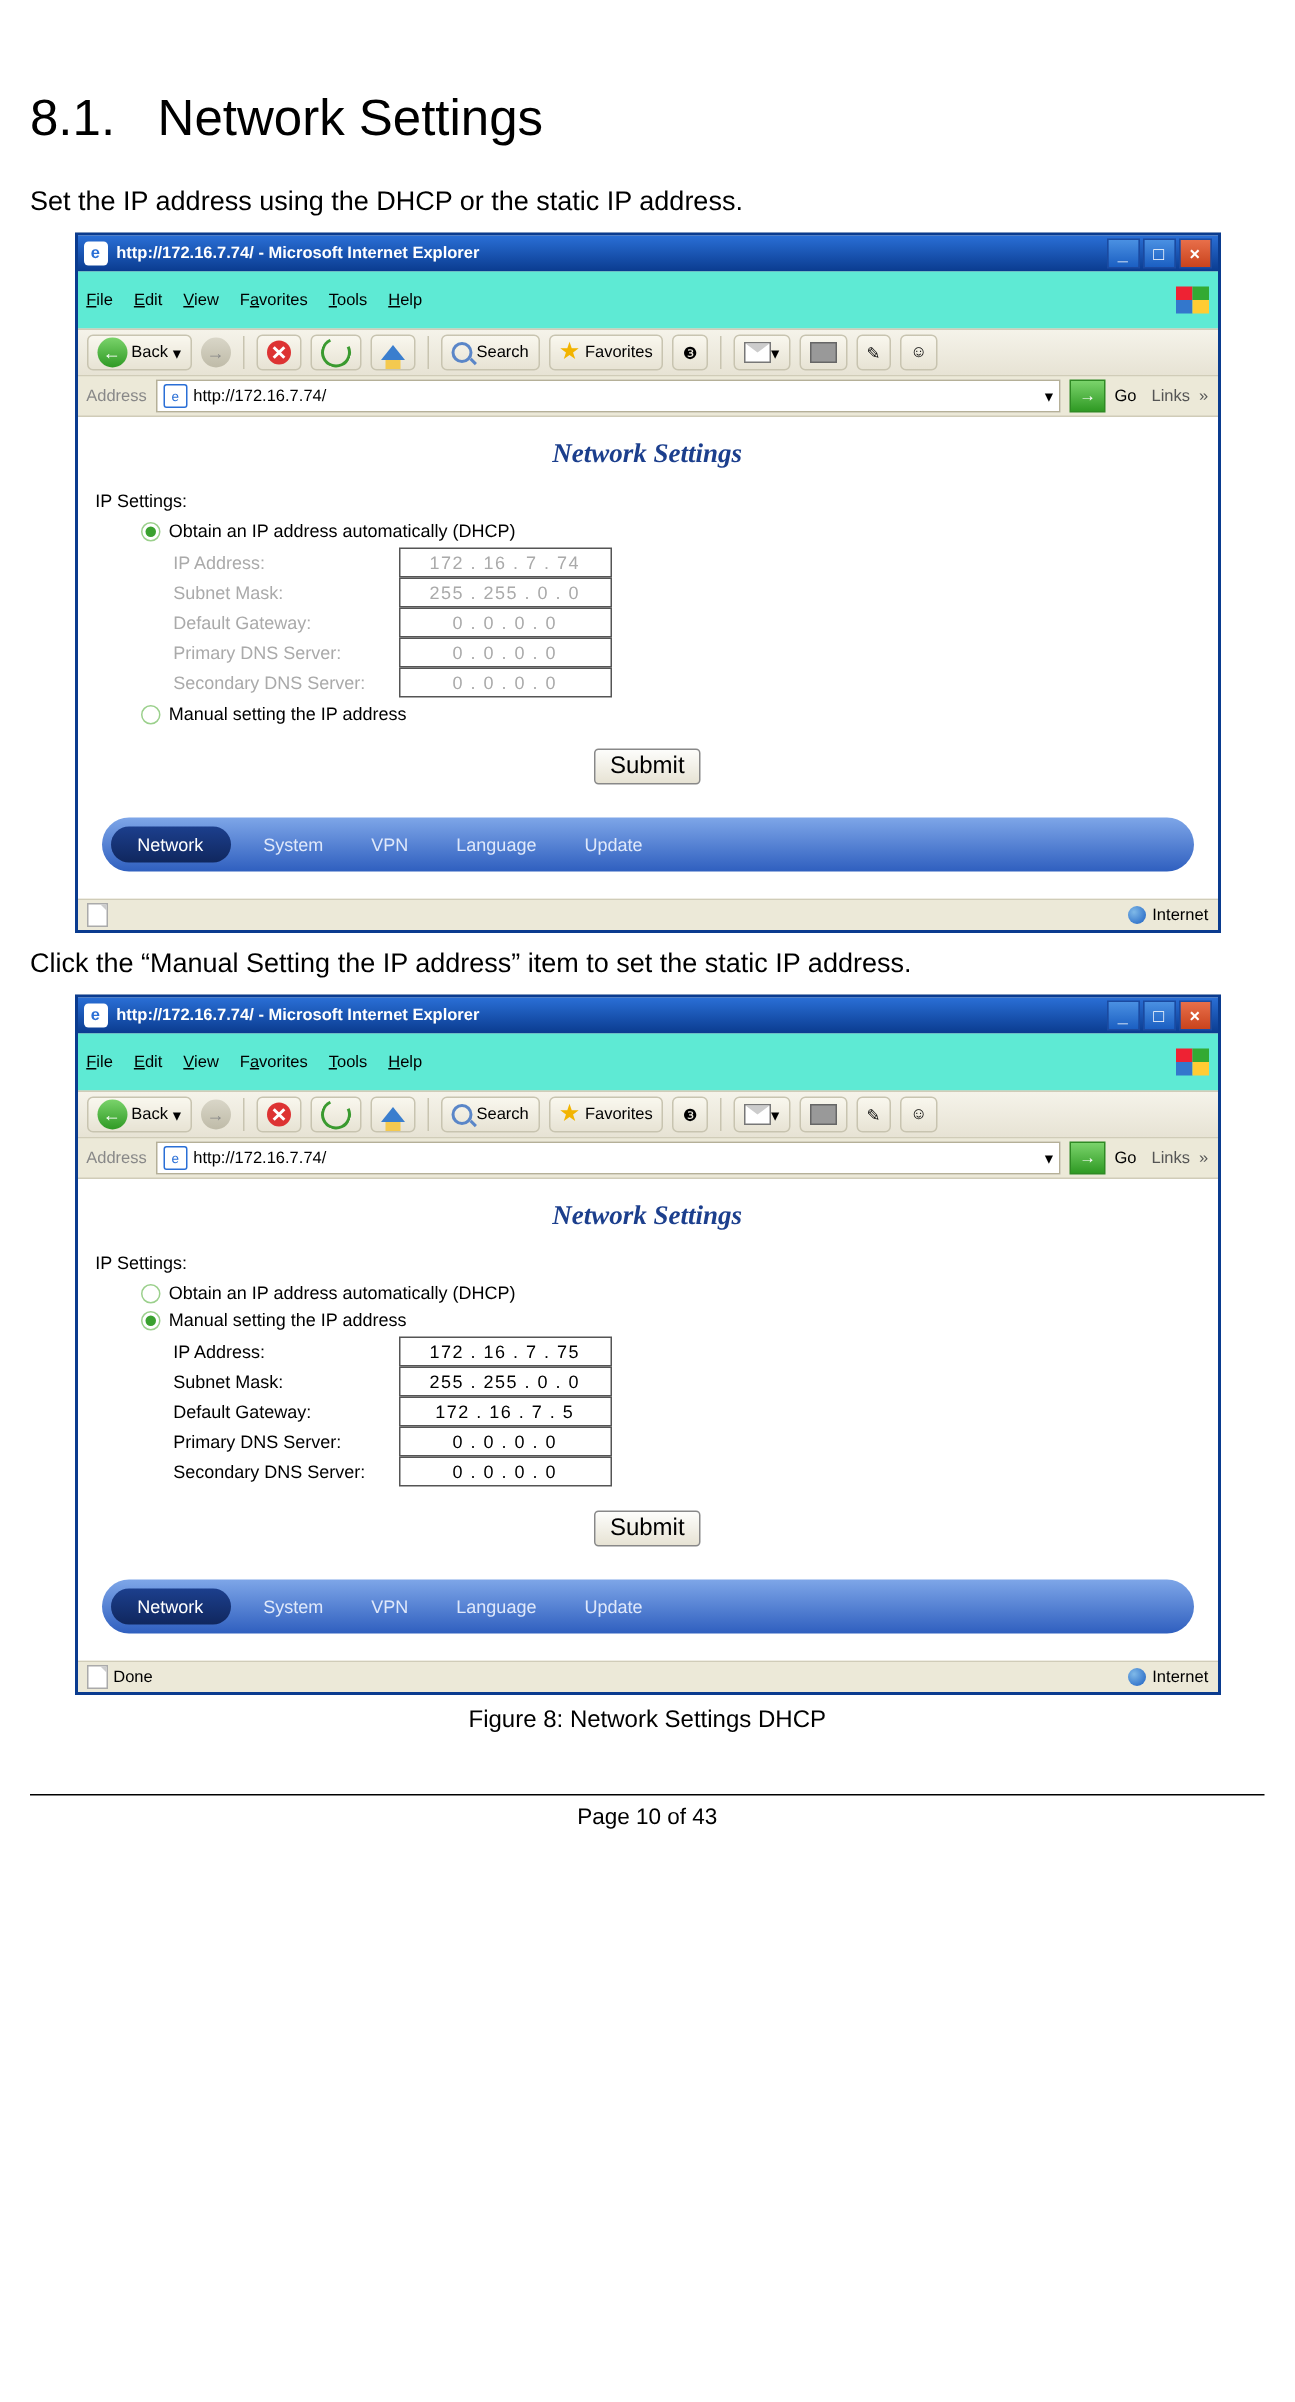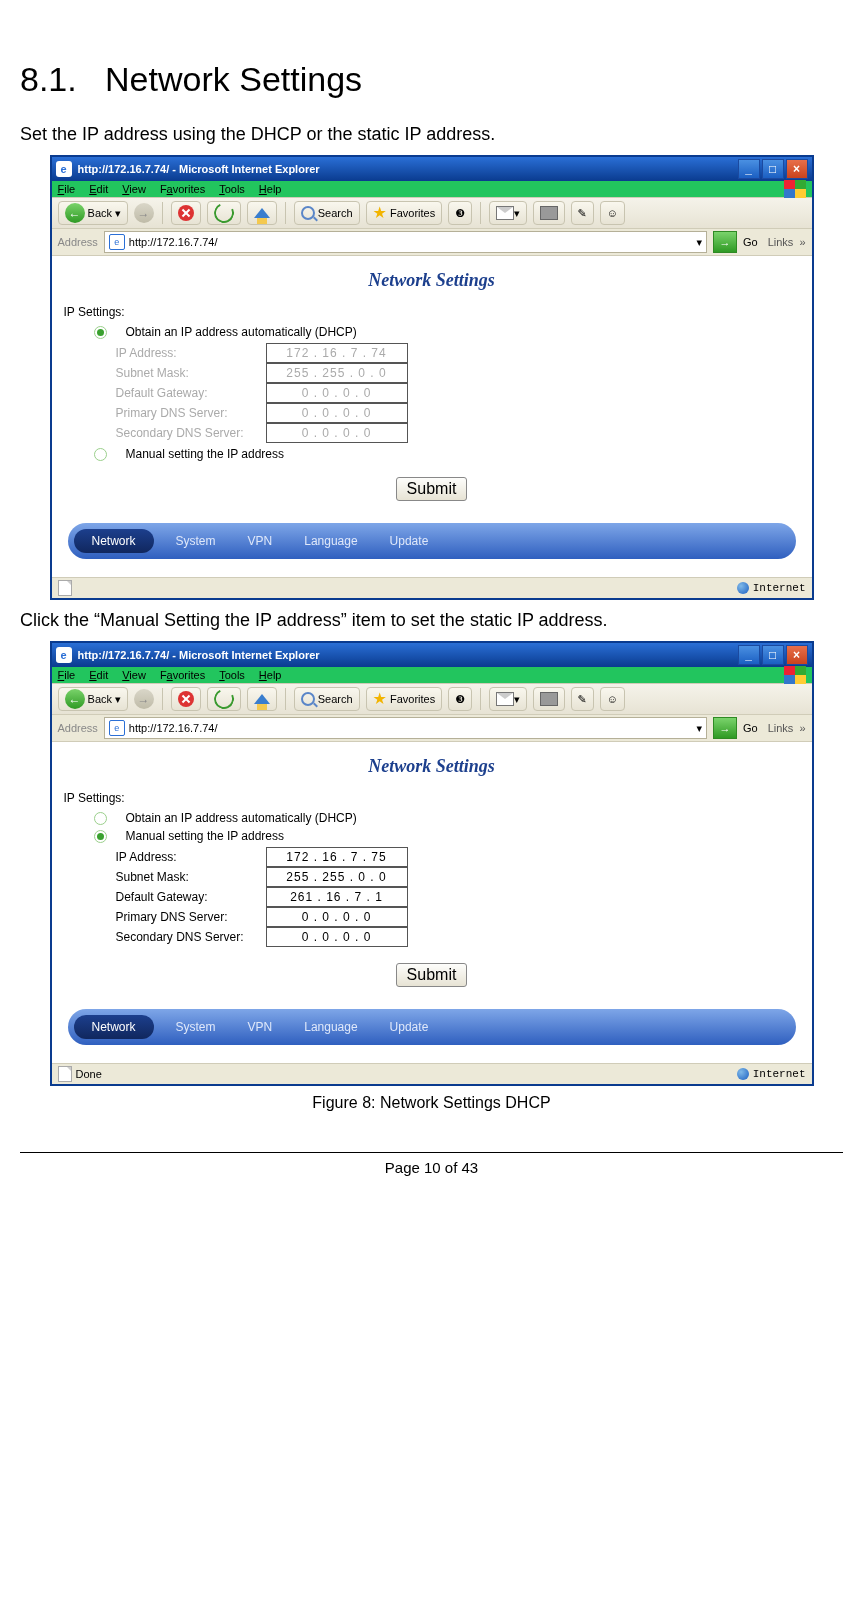--- a/index.html
+++ b/index.html
@@ -72,24 +72,24 @@
   .title-buttons { margin-left: auto; display: flex; gap: 2px; }
   .tbtn {
     width: 20px; height: 18px;
     border: 1px solid #1b4aa0;
     display: inline-flex; align-items: center; justify-content: center;
     color: #fff; font-weight: bold; font-size: 12px;
     background: linear-gradient(#4a90e2, #1b5fc2);
   }
   .tbtn.close { background: linear-gradient(#e86f4a, #c9431d); color:#fff; }
   .menubar {
-    background: #22c55e;
+    background: #5eead4;
     display: flex;
     align-items: center;
-    height: 16px;
+    height: 38px;
     padding: 0 6px;
     gap: 14px;
   }
   .menubar span u { text-decoration: underline; }
   .winflag {
     margin-left: auto; width: 22px; height: 18px; display: grid;
     grid-template-columns: 1fr 1fr; grid-template-rows: 1fr 1fr;
   }
   .winflag div:nth-child(1){background:#e23;} .winflag div:nth-child(2){background:#3a3;}
   .winflag div:nth-child(3){background:#37c;} .winflag div:nth-child(4){background:#fc3;}
@@ -160,21 +160,21 @@
   .links-lbl{color:#555;margin-left:4px;}
   .dbl-chevron{color:#555;}
 
   .content-area{
     background:#fff;padding:8px 12px 14px 12px;min-height:280px;position:relative;
   }
   .ns-title{
     text-align:center;font-style:italic;font-weight:bold;color:#1c3f8d;font-size:18px;margin:6px 0 14px 0;font-family:"Times New Roman",serif;
   }
   .ipsec-lbl{font-size:12px;margin-bottom:6px;}
-  .radio-row{display:flex;align-items:center;gap:19px;margin:4px 0 4px 30px;font-size:12px;}
+  .radio-row{display:flex;align-items:center;gap:6px;margin:4px 0 4px 30px;font-size:12px;}
   .rdot{width:11px;height:11px;border:1px solid #9bd08c;border-radius:50%;display:inline-block;position:relative;}
   .rdot.sel::after{content:"";position:absolute;left:2px;top:2px;width:7px;height:7px;border-radius:50%;background:#3aa12f;}
   .fields{margin-left:52px;}
   .field-row{display:flex;align-items:center;height:20px;font-size:12px;}
   .field-row .flabel{width:150px;}
   .field-row.disabled .flabel{color:#aaa;}
   .ip-box{
     width:140px;height:18px;border:1px solid #555;display:inline-flex;align-items:center;justify-content:center;
     font-size:12px;letter-spacing:1px;
   }
@@ -191,21 +191,21 @@
   }
   .nav-pill{
     background:linear-gradient(#1c3f8d,#10275e);
     border-radius:14px;padding:5px 18px;color:#fff;
   }
   .nav-link{color:#dfe8fa;padding:0 10px;}
   .statusbar{
     height:20px;background:#ece9d8;border-top:1px solid #d0ccb8;
     display:flex;align-items:center;padding:0 6px;font-size:11px;
   }
-  .statusbar .right{margin-left:auto;display:flex;align-items:center;gap:4px;font-family:Liberation Mono, monospace;}
+  .statusbar .right{margin-left:auto;display:flex;align-items:center;gap:4px;}
   .globe{
     width:12px;height:12px;border-radius:50%;background:radial-gradient(circle at 4px 4px,#7fb9e8,#1b5fc2);
     display:inline-block;
   }
   .page-ic{
     width:12px;height:14px;background:#fff;border:1px solid #aaa;display:inline-block;position:relative;
   }
   .page-ic::after{content:"";position:absolute;right:0;top:0;width:0;height:0;border-left:4px solid transparent;border-top:4px solid #ccc;}
 </style>
 </head>
@@ -418,21 +418,21 @@
         <div class="field-row">
             <span class="flabel">IP Address:</span>
             <span class="ip-box">172 . 16  .  7   . 75</span>
           </div>
         <div class="field-row">
             <span class="flabel">Subnet Mask:</span>
             <span class="ip-box">255 . 255 .  0   .  0</span>
           </div>
         <div class="field-row">
             <span class="flabel">Default Gateway:</span>
-            <span class="ip-box">261 . 16  .  7   .  1</span>
+            <span class="ip-box">172 . 16  .  7   .  5</span>
           </div>
         <div class="field-row">
             <span class="flabel">Primary DNS Server:</span>
             <span class="ip-box">0  .  0  .  0  .  0</span>
           </div>
         <div class="field-row">
             <span class="flabel">Secondary DNS Server:</span>
             <span class="ip-box">0  .  0  .  0  .  0</span>
           </div>
       </div>

